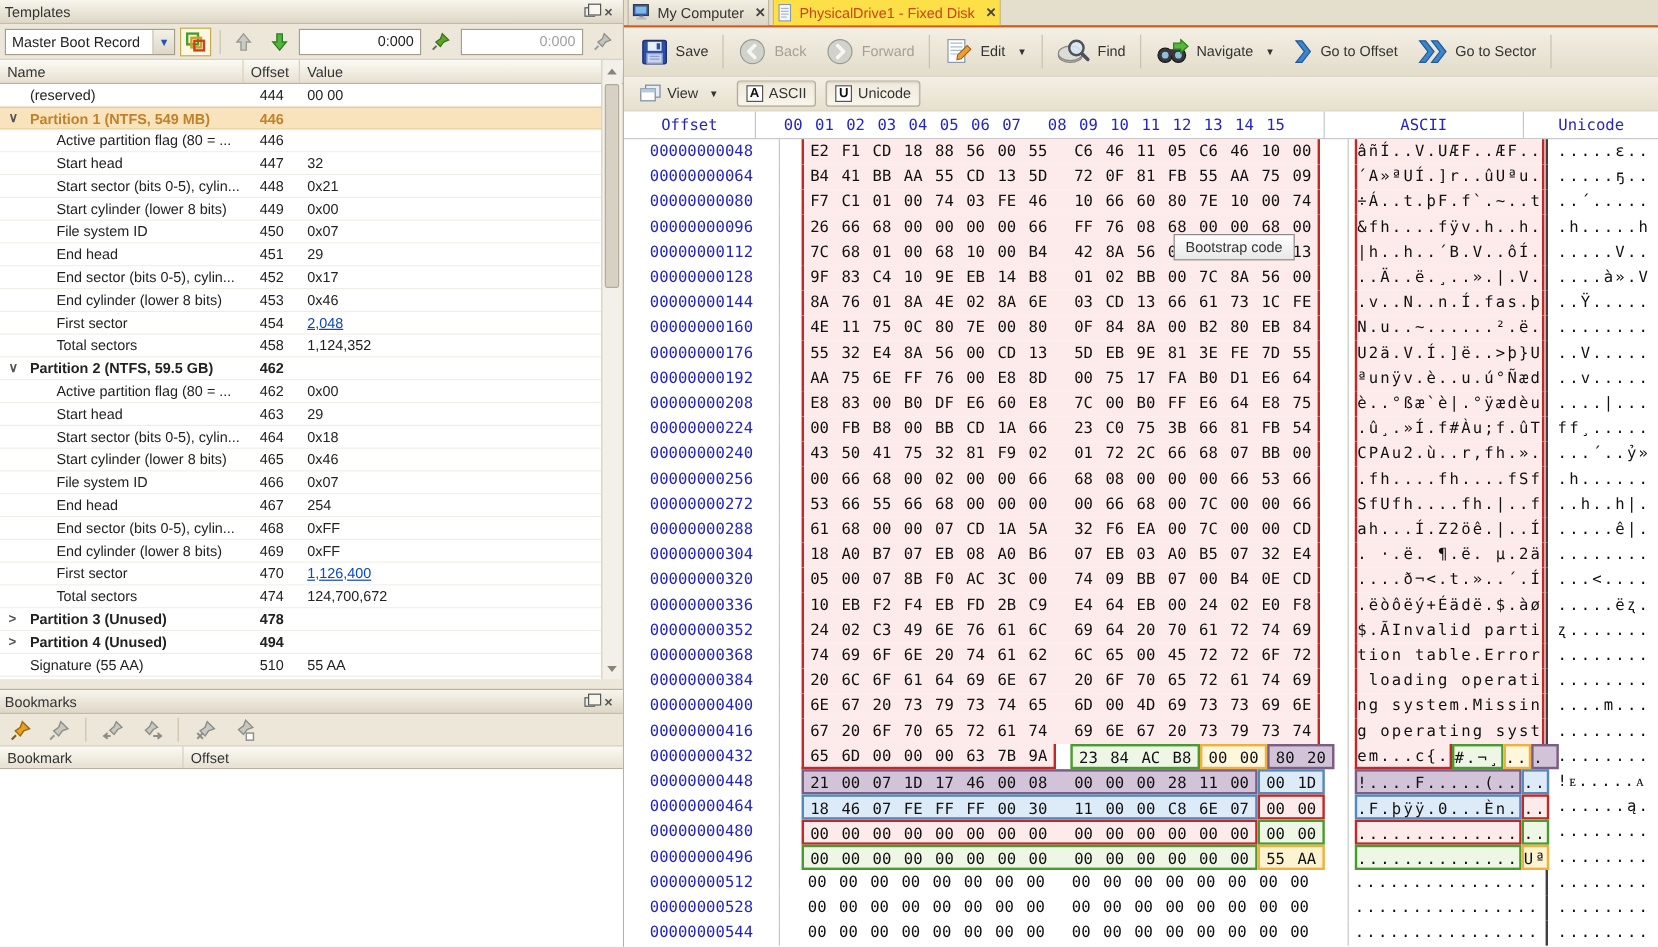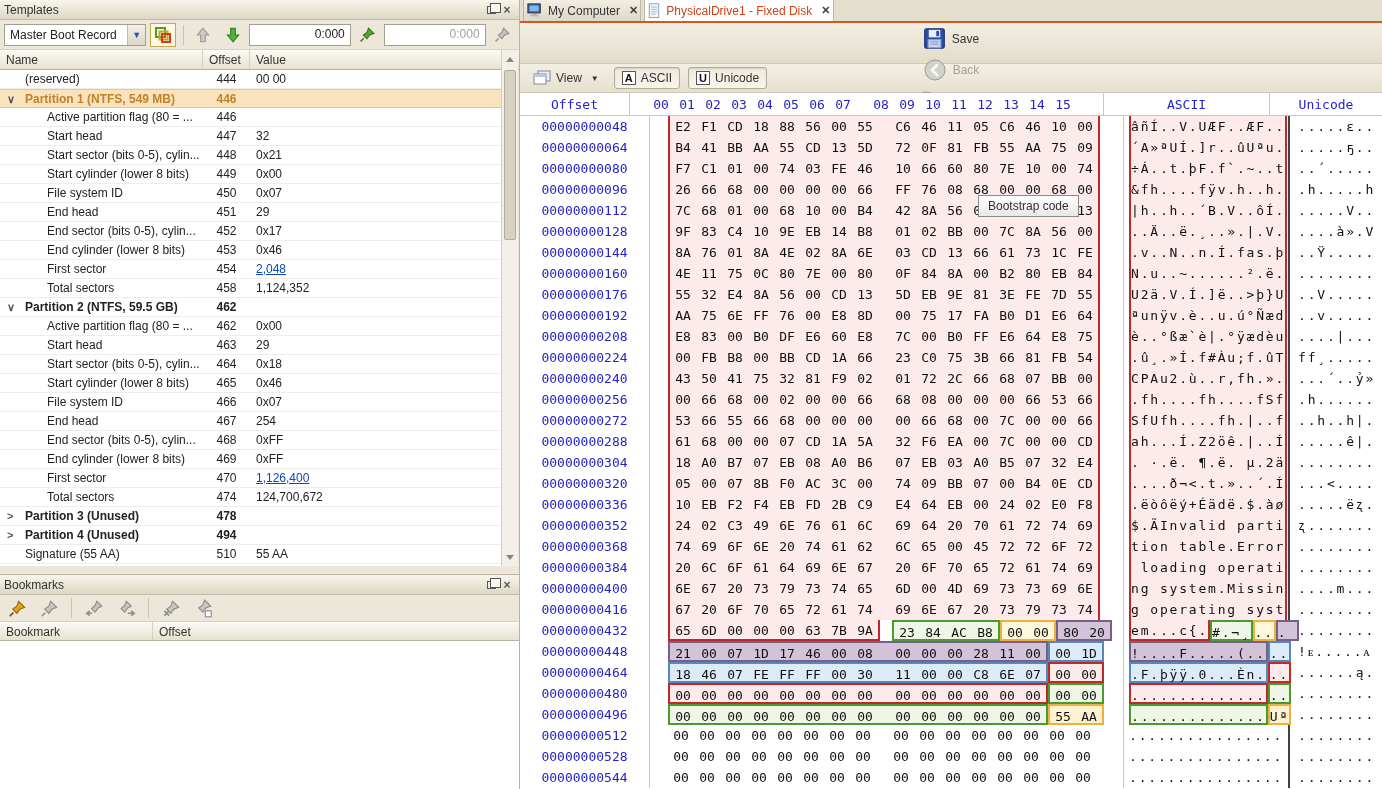--- a/index.html
+++ b/index.html
@@ -48,25 +48,25 @@
   
   #bm-panel { position:absolute; left:0; top:574px; width:519px; height:215px; background:#ece7d8; border-top:1px solid #b9b2a0; }
   #bm-toolbar { height:26px; display:flex; align-items:center; padding:0 4px; gap:6px; }
   #bm-head { height:20px; background:linear-gradient(#fbfaf4,#e6e1d1); border-bottom:1px solid #b9b2a0; border-top:1px solid #d8d2c0; display:flex; }
   #bm-body { height:149px; background:#fff; }
 
   
   #right { position:absolute; left:520px; top:0; width:862px; height:789px; background:#fff; }
   #tabbar { height:23px; background:#e4decd; border-bottom:2px solid #d9541e; display:flex; align-items:flex-end; }
   .tab { height:22px; display:flex; align-items:center; gap:5px; padding:0 2px; border:1px solid #bdb6a2; border-bottom:none; background:linear-gradient(#f2eee2,#ddd7c6); margin-left:3px; color:#333; }
-  .tab.active { background:#ffffff; color:#cc4418; }
+  .tab.active { background:#fde047; color:#cc4418; }
   .tab .tab-x { font-weight:bold; font-size:11px; color:#444; margin-left:4px; }
   .tab.active .tab-x { color:#444; }
 
-  #main-toolbar { height:41px; background:linear-gradient(#f3efe3,#e2dcca); border-bottom:1px solid #cfc8b4; display:flex; align-items:center; padding:0 6px;flex-direction:column; }
+  #main-toolbar { height:41px; background:linear-gradient(#f3efe3,#e2dcca); border-bottom:1px solid #cfc8b4; display:flex; align-items:center; padding:0 6px; }
   .t-btn { display:flex; align-items:center; gap:6px; padding:4px 8px; height:34px; border-radius:2px; color:#333; }
   .t-btn .lbl { white-space:nowrap; }
   .t-btn.disabled { color:#a3a095; }
   .dd { font-size:8px; color:#333; margin-left:4px; }
   .tsep { width:1px; height:28px; background:#c9c2ae; margin:0 4px; }
 
   #sub-toolbar { height:29px; background:linear-gradient(#f3efe3,#e6e0ce); border-bottom:1px solid #cfc8b4; display:flex; align-items:center; padding:0 6px; gap:8px; }
   .s-btn { display:flex; align-items:center; gap:5px; height:22px; padding:0 7px; color:#333; }
   .s-btn.pressed { border:1px solid #b3ac98; background:linear-gradient(#efeadb,#f8f5ec); border-radius:3px; box-shadow:inset 0 1px 2px rgba(0,0,0,.12); }
   .letter-box { width:14px; height:14px; border:1px solid #555; background:#fff; display:flex; align-items:center; justify-content:center; font-weight:bold; font-size:11px; color:#111; }

